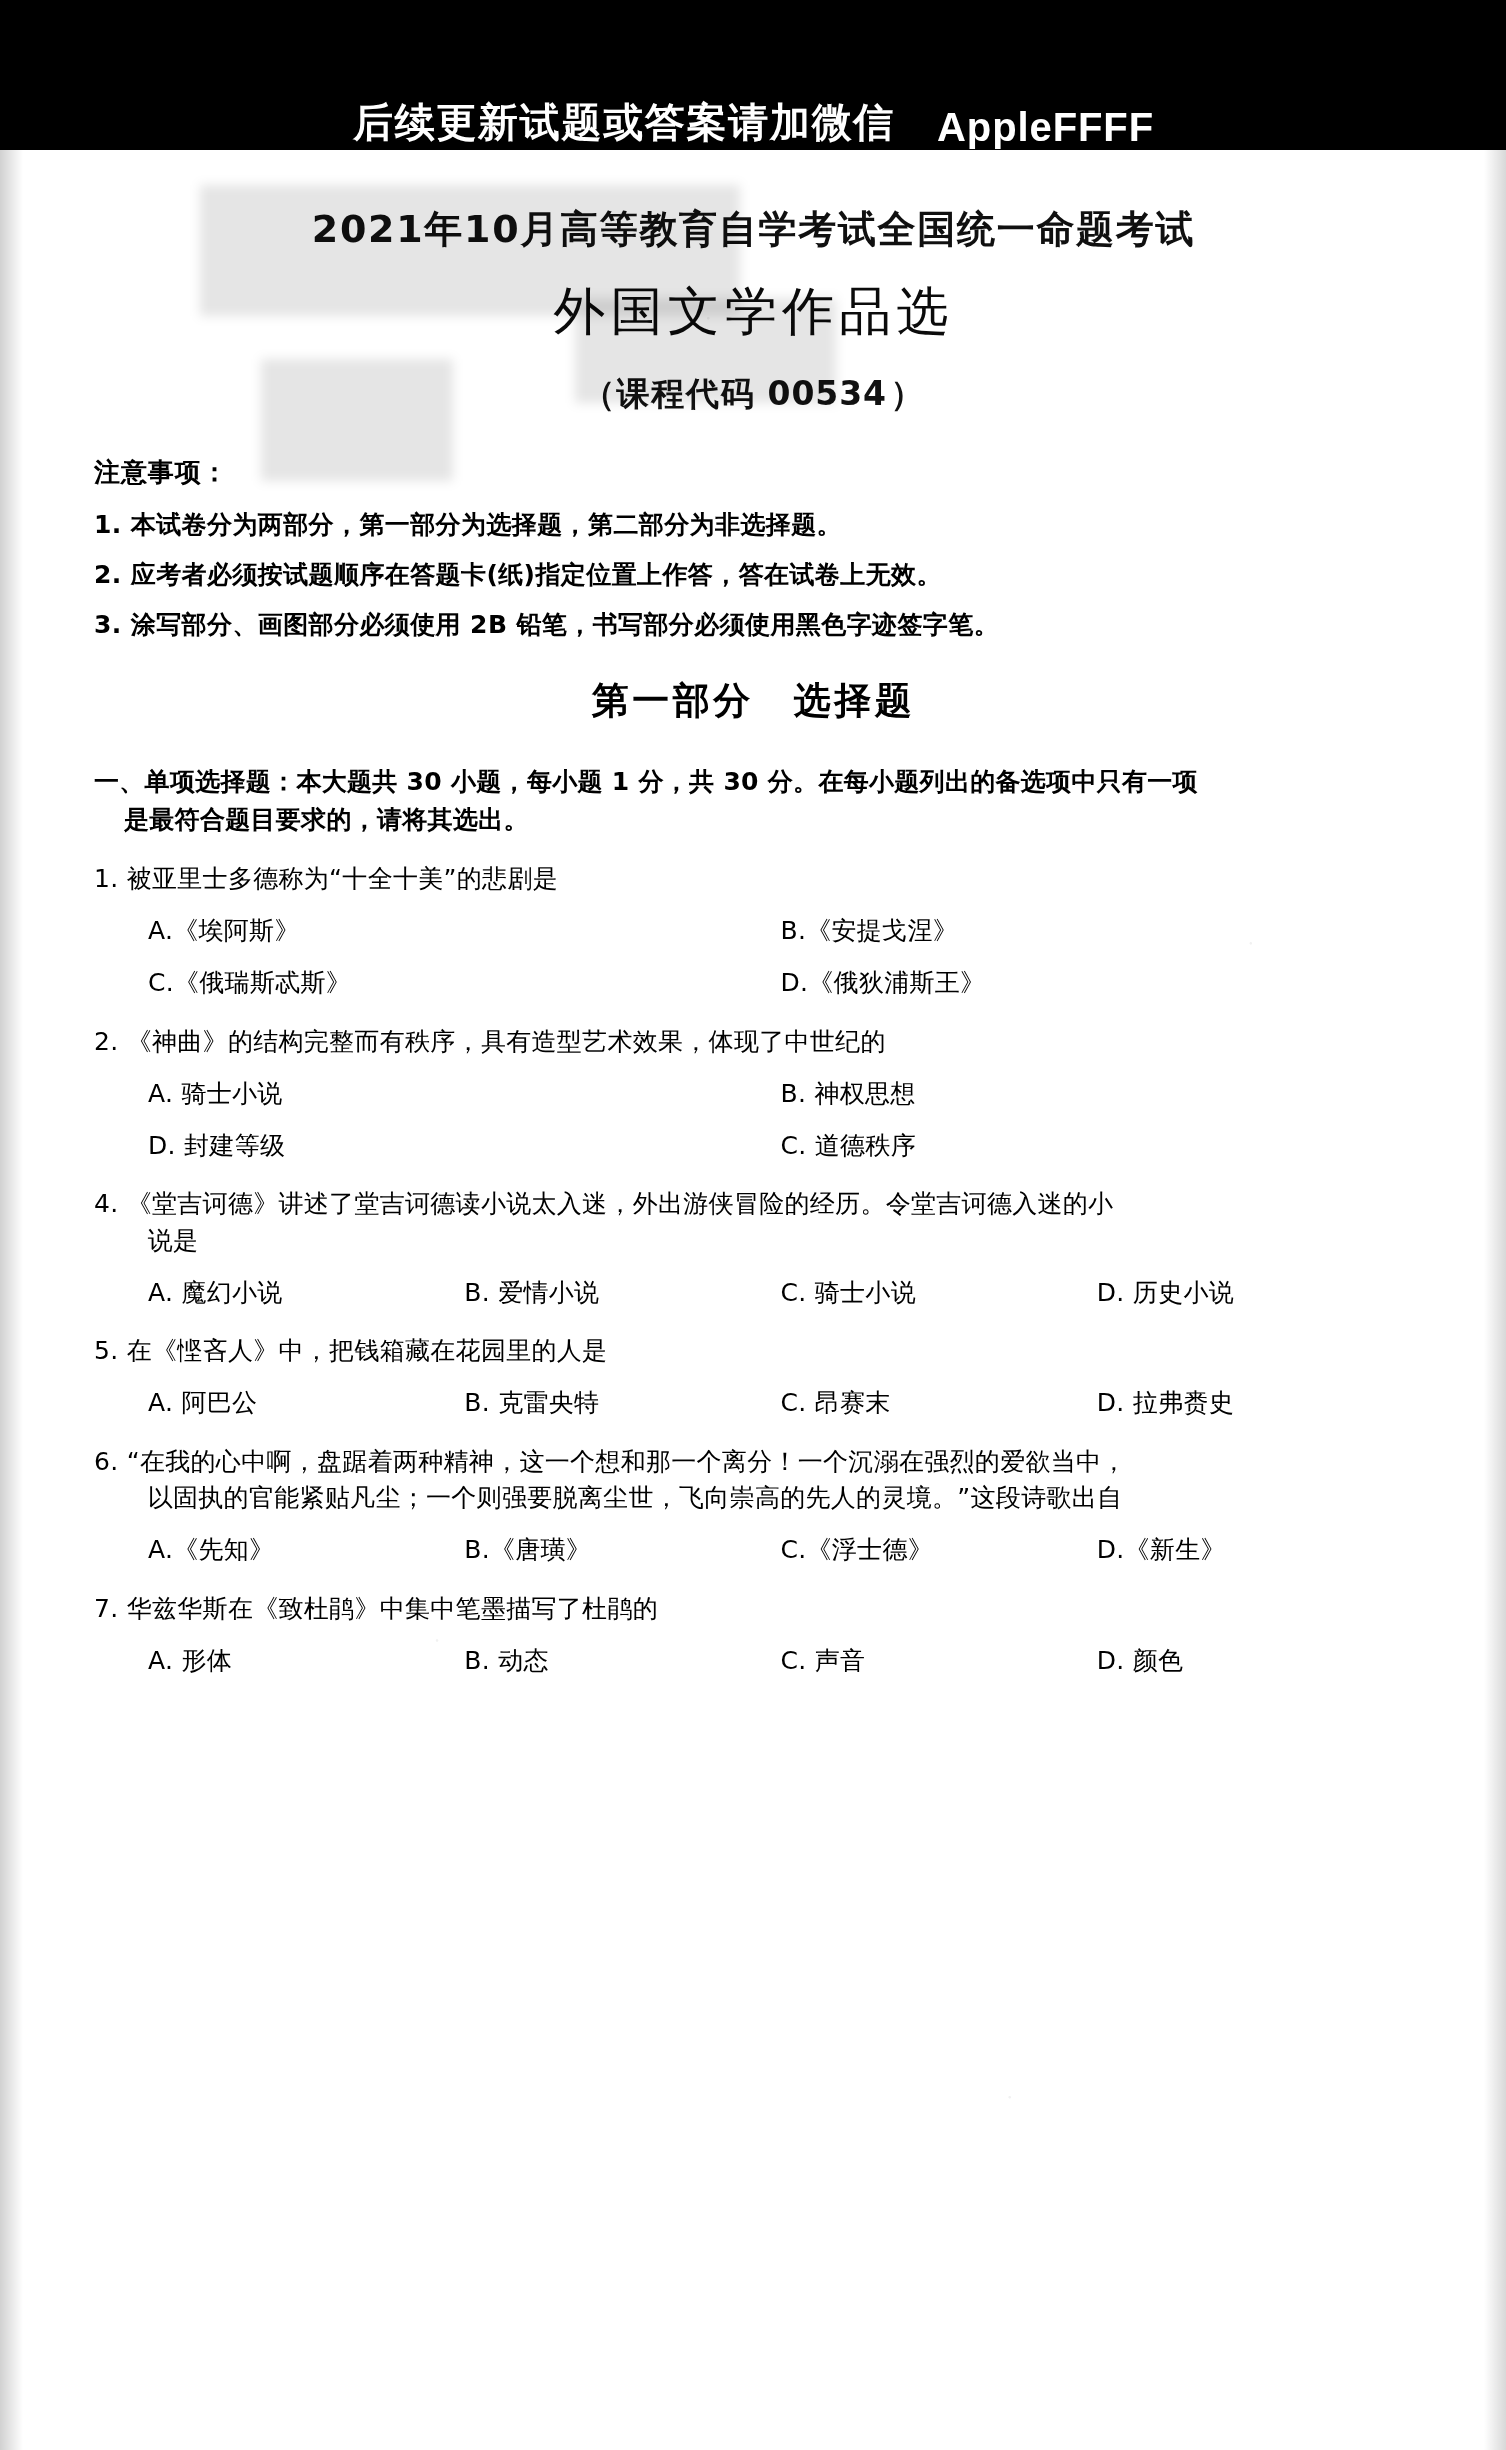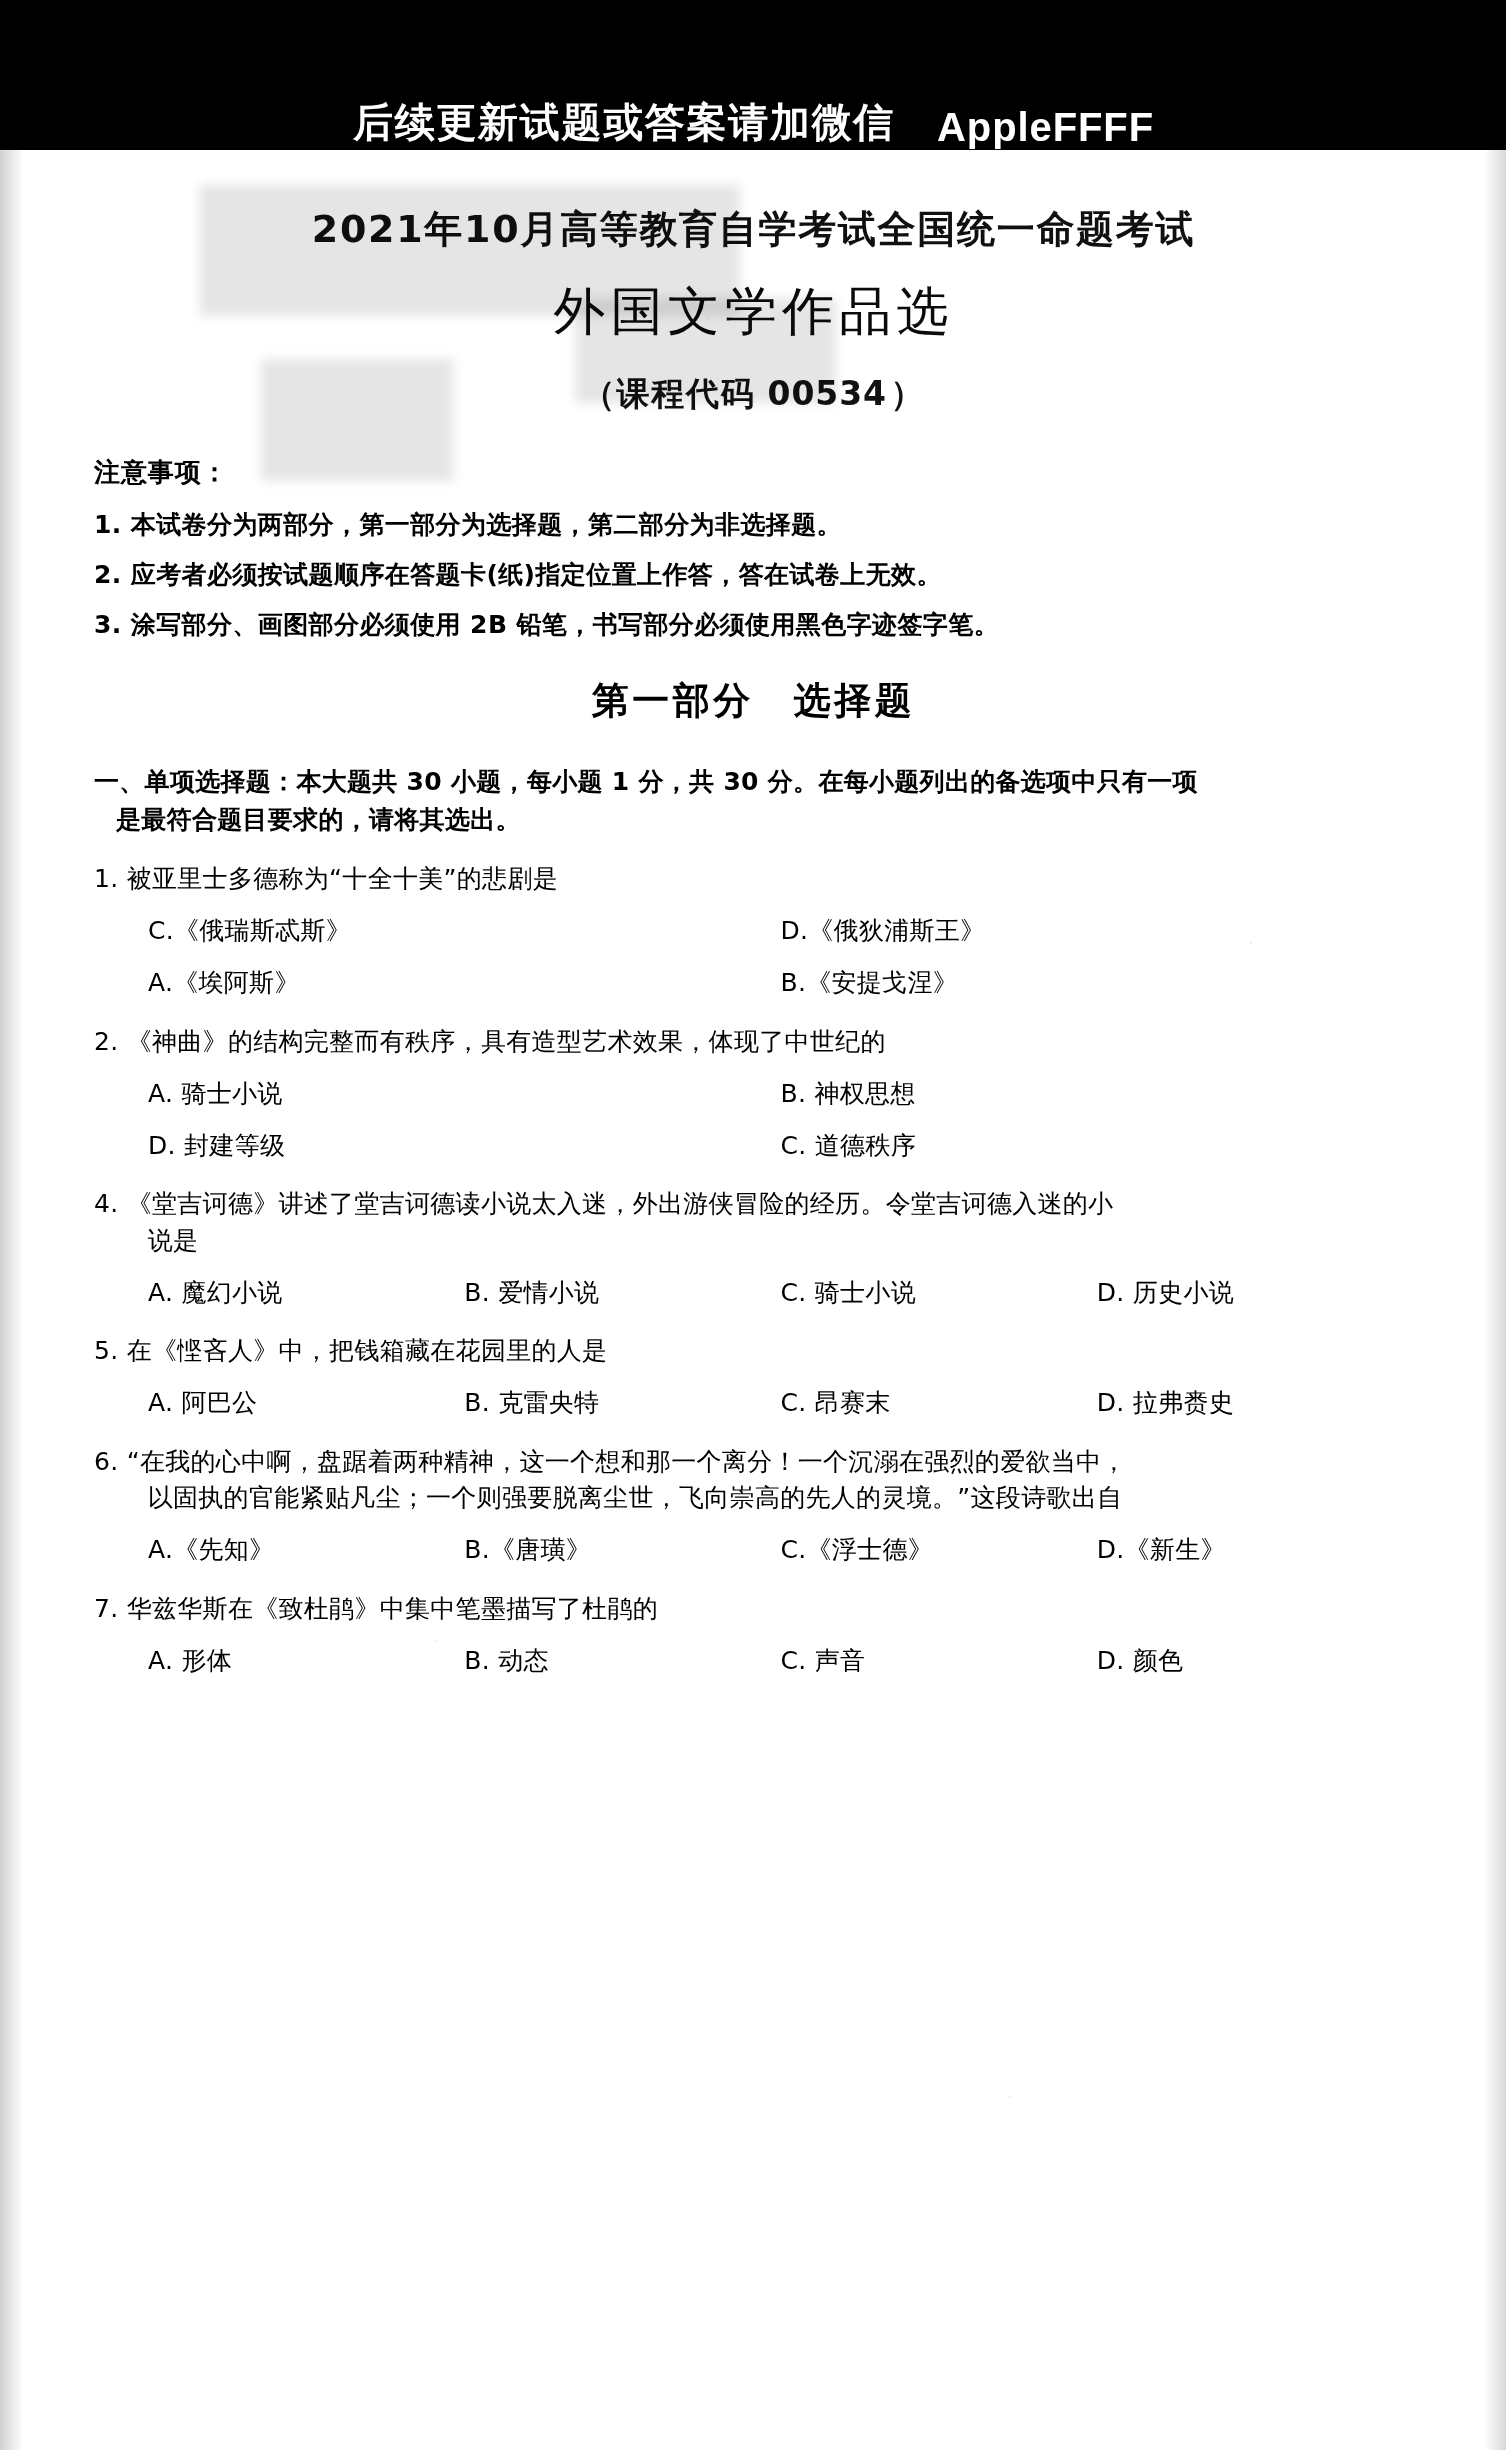--- a/index.html
+++ b/index.html
@@ -114,21 +114,21 @@
   .section-head {
     font-size: 25px;
     font-weight: 700;
     font-family: "DejaVu Sans", sans-serif;
     margin-top: 37px;
     line-height: 1.5;
     letter-spacing: 0.3px;
   }
   .section-head .cont {
     display: block;
-    margin-left: 22px;
+    margin-left: 30px;
   }
 
   .q {
     margin-top: 22.6px;
     font-size: 25px;
     font-family: "DejaVu Sans", sans-serif;
     line-height: 1.45;
     letter-spacing: 0.3px;
   }
   .q-stem {
@@ -225,26 +225,26 @@
     <span class="cont">是最符合题目要求的，请将其选出。</span>
   </div>
 
   <div class="q">
     <span class="q-stem">
       <span>1.</span>
       <span>被亚里士多德称为“十全十美”的悲剧是</span>
     </span>
     <div class="opts cols2">
       <div class="opt-row">
+        <span class="opt">A.《埃阿斯》</span>
+        <span class="opt">B.《安提戈涅》</span>
+      </div>
+      <div class="opt-row">
         <span class="opt">C.《俄瑞斯忒斯》</span>
         <span class="opt">D.《俄狄浦斯王》</span>
-      </div>
-      <div class="opt-row">
-        <span class="opt">A.《埃阿斯》</span>
-        <span class="opt">B.《安提戈涅》</span>
       </div>
     </div>
   </div>
 
   <div class="q">
     <span class="q-stem">
       <span>2.</span>
       <span>《神曲》的结构完整而有秩序，具有造型艺术效果，体现了中世纪的</span>
     </span>
     <div class="opts cols2">

